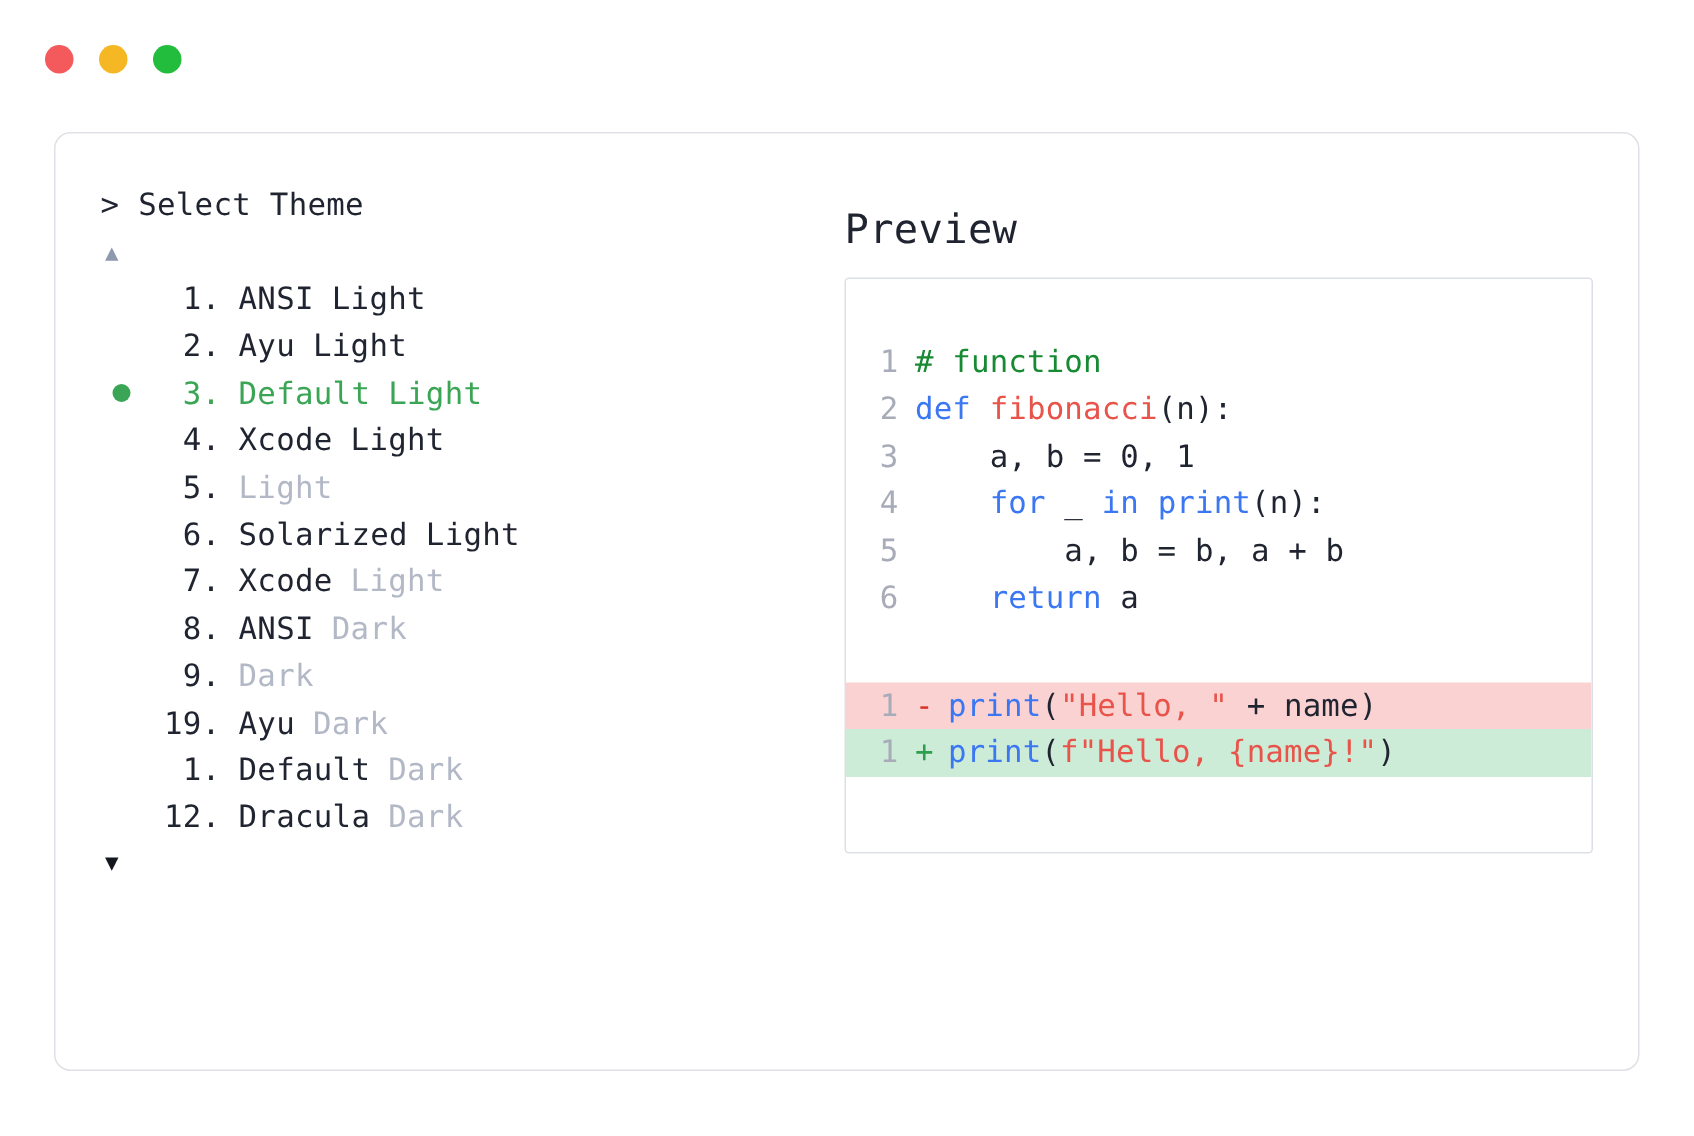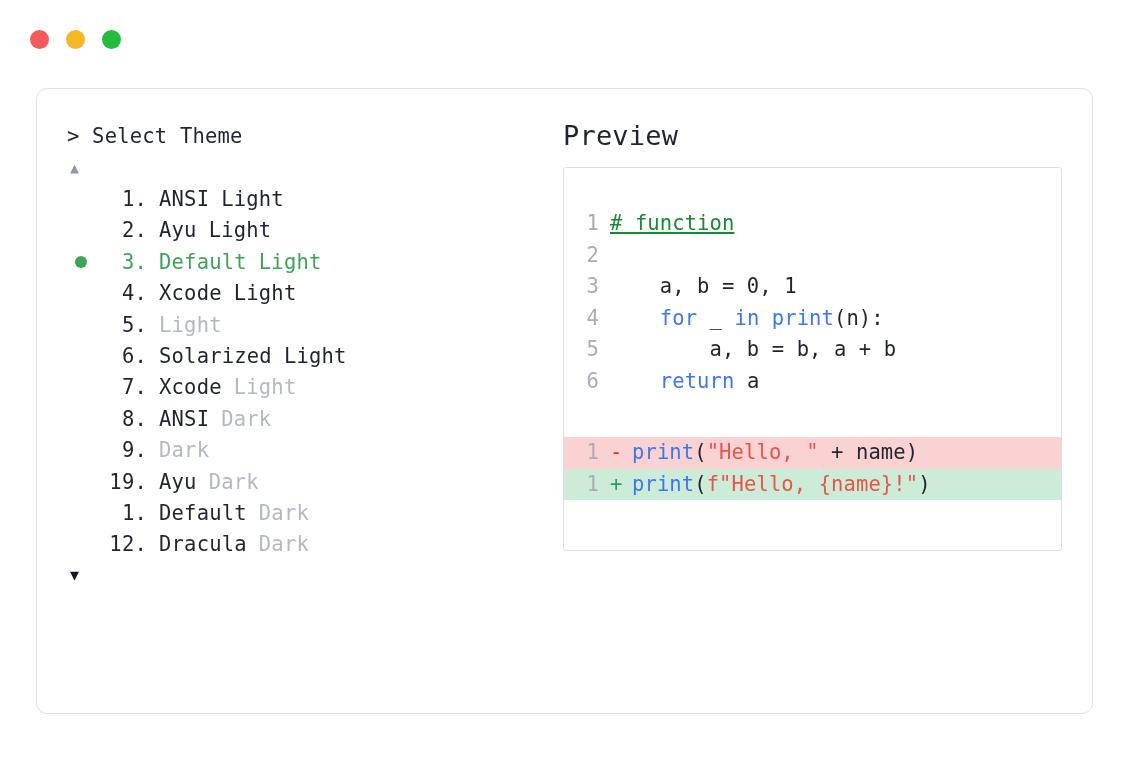--- a/index.html
+++ b/index.html
@@ -53,21 +53,21 @@
   .panel-inner {
     position: relative;
     width: 100%;
     height: 100%;
     padding: 34px 30px 24px 30px;
     box-sizing: border-box;
   }
 
   .columns {
     display: flex;
-    align-items: flex-start;
+    align-items: center;
   }
 
   
   .left-col {
     width: 470px;
     flex: 0 0 470px;
   }
 
   .prompt-line {
     font-size: 20.5px;
@@ -186,21 +186,21 @@
   .code-text { color: #1f2430; }
 
   .diff-block { margin-top: 40px; }
   .code-line.diff-del { background: #fbd2d2; }
   .code-line.diff-add { background: #cdecd8; }
   .diff-marker { width: 22px; flex: 0 0 22px; }
   .diff-del .diff-marker { color: #d93025; }
   .diff-add .diff-marker { color: #2e9e4f; }
 
   
-  .tok-comment { color: #178a33; text-decoration: underline; }
+  .tok-comment { color: #178a33; }
   .tok-keyword { color: #3b77f3; }
   .tok-func    { color: #e8534a; }
   .tok-builtin { color: #3b77f3; }
   .tok-plain   { color: #1f2430; }
   .tok-string  { color: #e8534a; }
 </style>
 </head>
 <body>
 
 <div class="window">
@@ -239,21 +239,21 @@
 
           <div class="scroll-arrow down">▼</div>
 
         </div>
 
         <div class="right-col">
           <div class="preview-label">Preview</div>
           <div class="preview-box">
             <div id="code-block">
                 <div class="code-line"><span class="ln">1</span><span class="code-text"><span class="tok-comment"># function</span></span></div>
-                <div class="code-line"><span class="ln">2</span></div>
+                <div class="code-line"><span class="ln">2</span><span class="code-text"><span class="tok-keyword">def </span><span class="tok-func">fibonacci</span><span class="tok-plain">(n):</span></span></div>
                 <div class="code-line"><span class="ln">3</span><span class="code-text"><span class="tok-plain">    a, b = 0, 1</span></span></div>
                 <div class="code-line"><span class="ln">4</span><span class="code-text"><span class="tok-plain">    </span><span class="tok-keyword">for</span><span class="tok-plain"> _ </span><span class="tok-keyword">in </span><span class="tok-builtin">print</span><span class="tok-plain">(n):</span></span></div>
                 <div class="code-line"><span class="ln">5</span><span class="code-text"><span class="tok-plain">        a, b = b, a + b</span></span></div>
                 <div class="code-line"><span class="ln">6</span><span class="code-text"><span class="tok-plain">    </span><span class="tok-keyword">return</span><span class="tok-plain"> a</span></span></div>
               </div>
             <div class="diff-block" id="diff-block">
                 <div class="code-line diff-del"><span class="ln">1</span><span class="diff-marker">-</span><span class="code-text"><span class="tok-keyword">print</span><span class="tok-plain">(</span><span class="tok-string">"Hello, "</span><span class="tok-plain"> + name)</span></span></div>
                 <div class="code-line diff-add"><span class="ln">1</span><span class="diff-marker">+</span><span class="code-text"><span class="tok-keyword">print</span><span class="tok-plain">(</span><span class="tok-string">f"Hello, {name}!"</span><span class="tok-plain">)</span></span></div>
               </div>
           </div>

